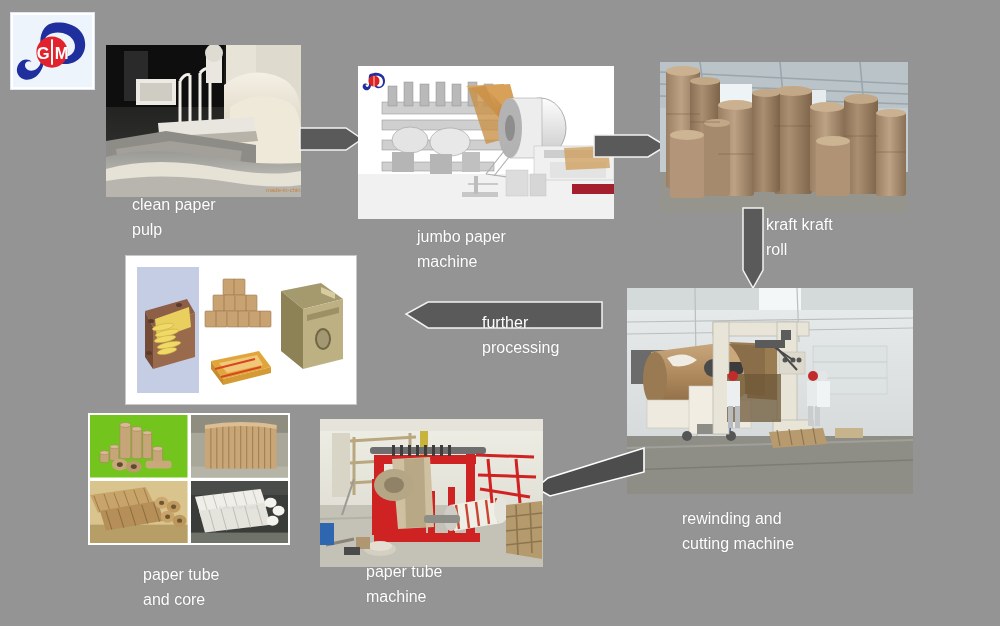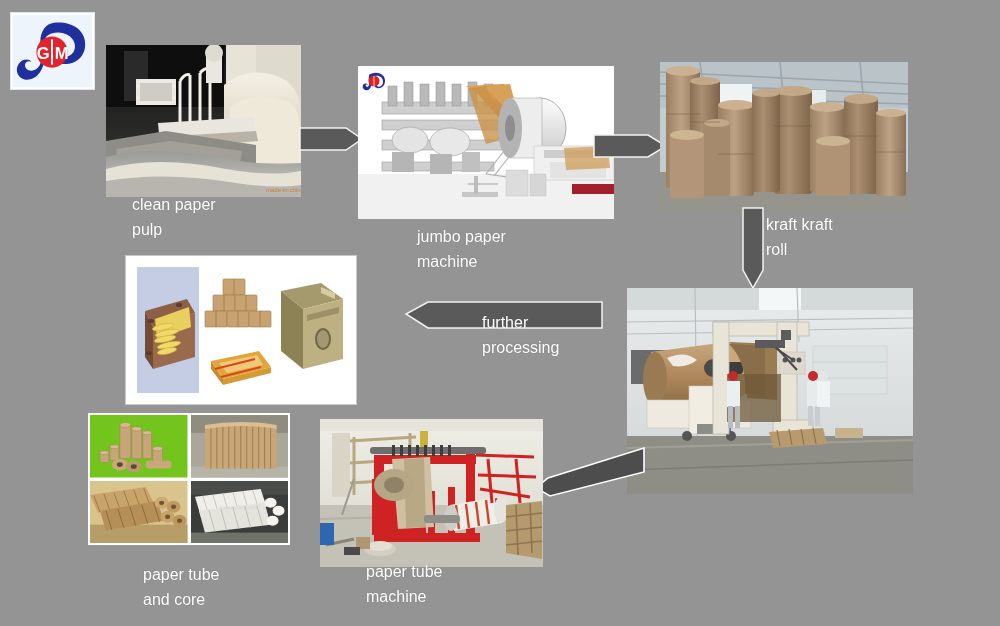--- a/index.html
+++ b/index.html
@@ -404,20 +404,22 @@
       <path d="M142 144 L196 140 L200 156 L146 160 Z" fill="#b79a6e"></path>
       <g stroke="#8b7450" stroke-width="1.2">
         <path d="M150 142 L153 158"></path>
           <path d="M162 141 L165 157"></path>
         <path d="M174 141 L177 157"></path>
           <path d="M186 140 L189 156"></path>
       </g>
       <rect x="208" y="140" width="28" height="10" fill="#c7b48c"></rect>
     </svg>
   </div>
+  <div class="caption" style="left:682px; top:506px; width:260px;">rewinding and
+cutting machine</div>
 
   <div class="arrow" style="left:526px; top:440px; width:120px; height:70px;">
     <svg width="120" height="70" viewBox="0 0 120 70">
       <polygon points="118,8 118,32 24,56 10,48 22,38" fill="#4d4d4d" stroke="#ffffff" stroke-width="1.6" transform="translate(0,0)"></polygon>
     </svg>
   </div>
 
   <div class="photo" style="left:320px; top:419px; width:223px; height:148px;">
     <svg viewBox="0 0 223 148" preserveAspectRatio="none">
       <defs>

